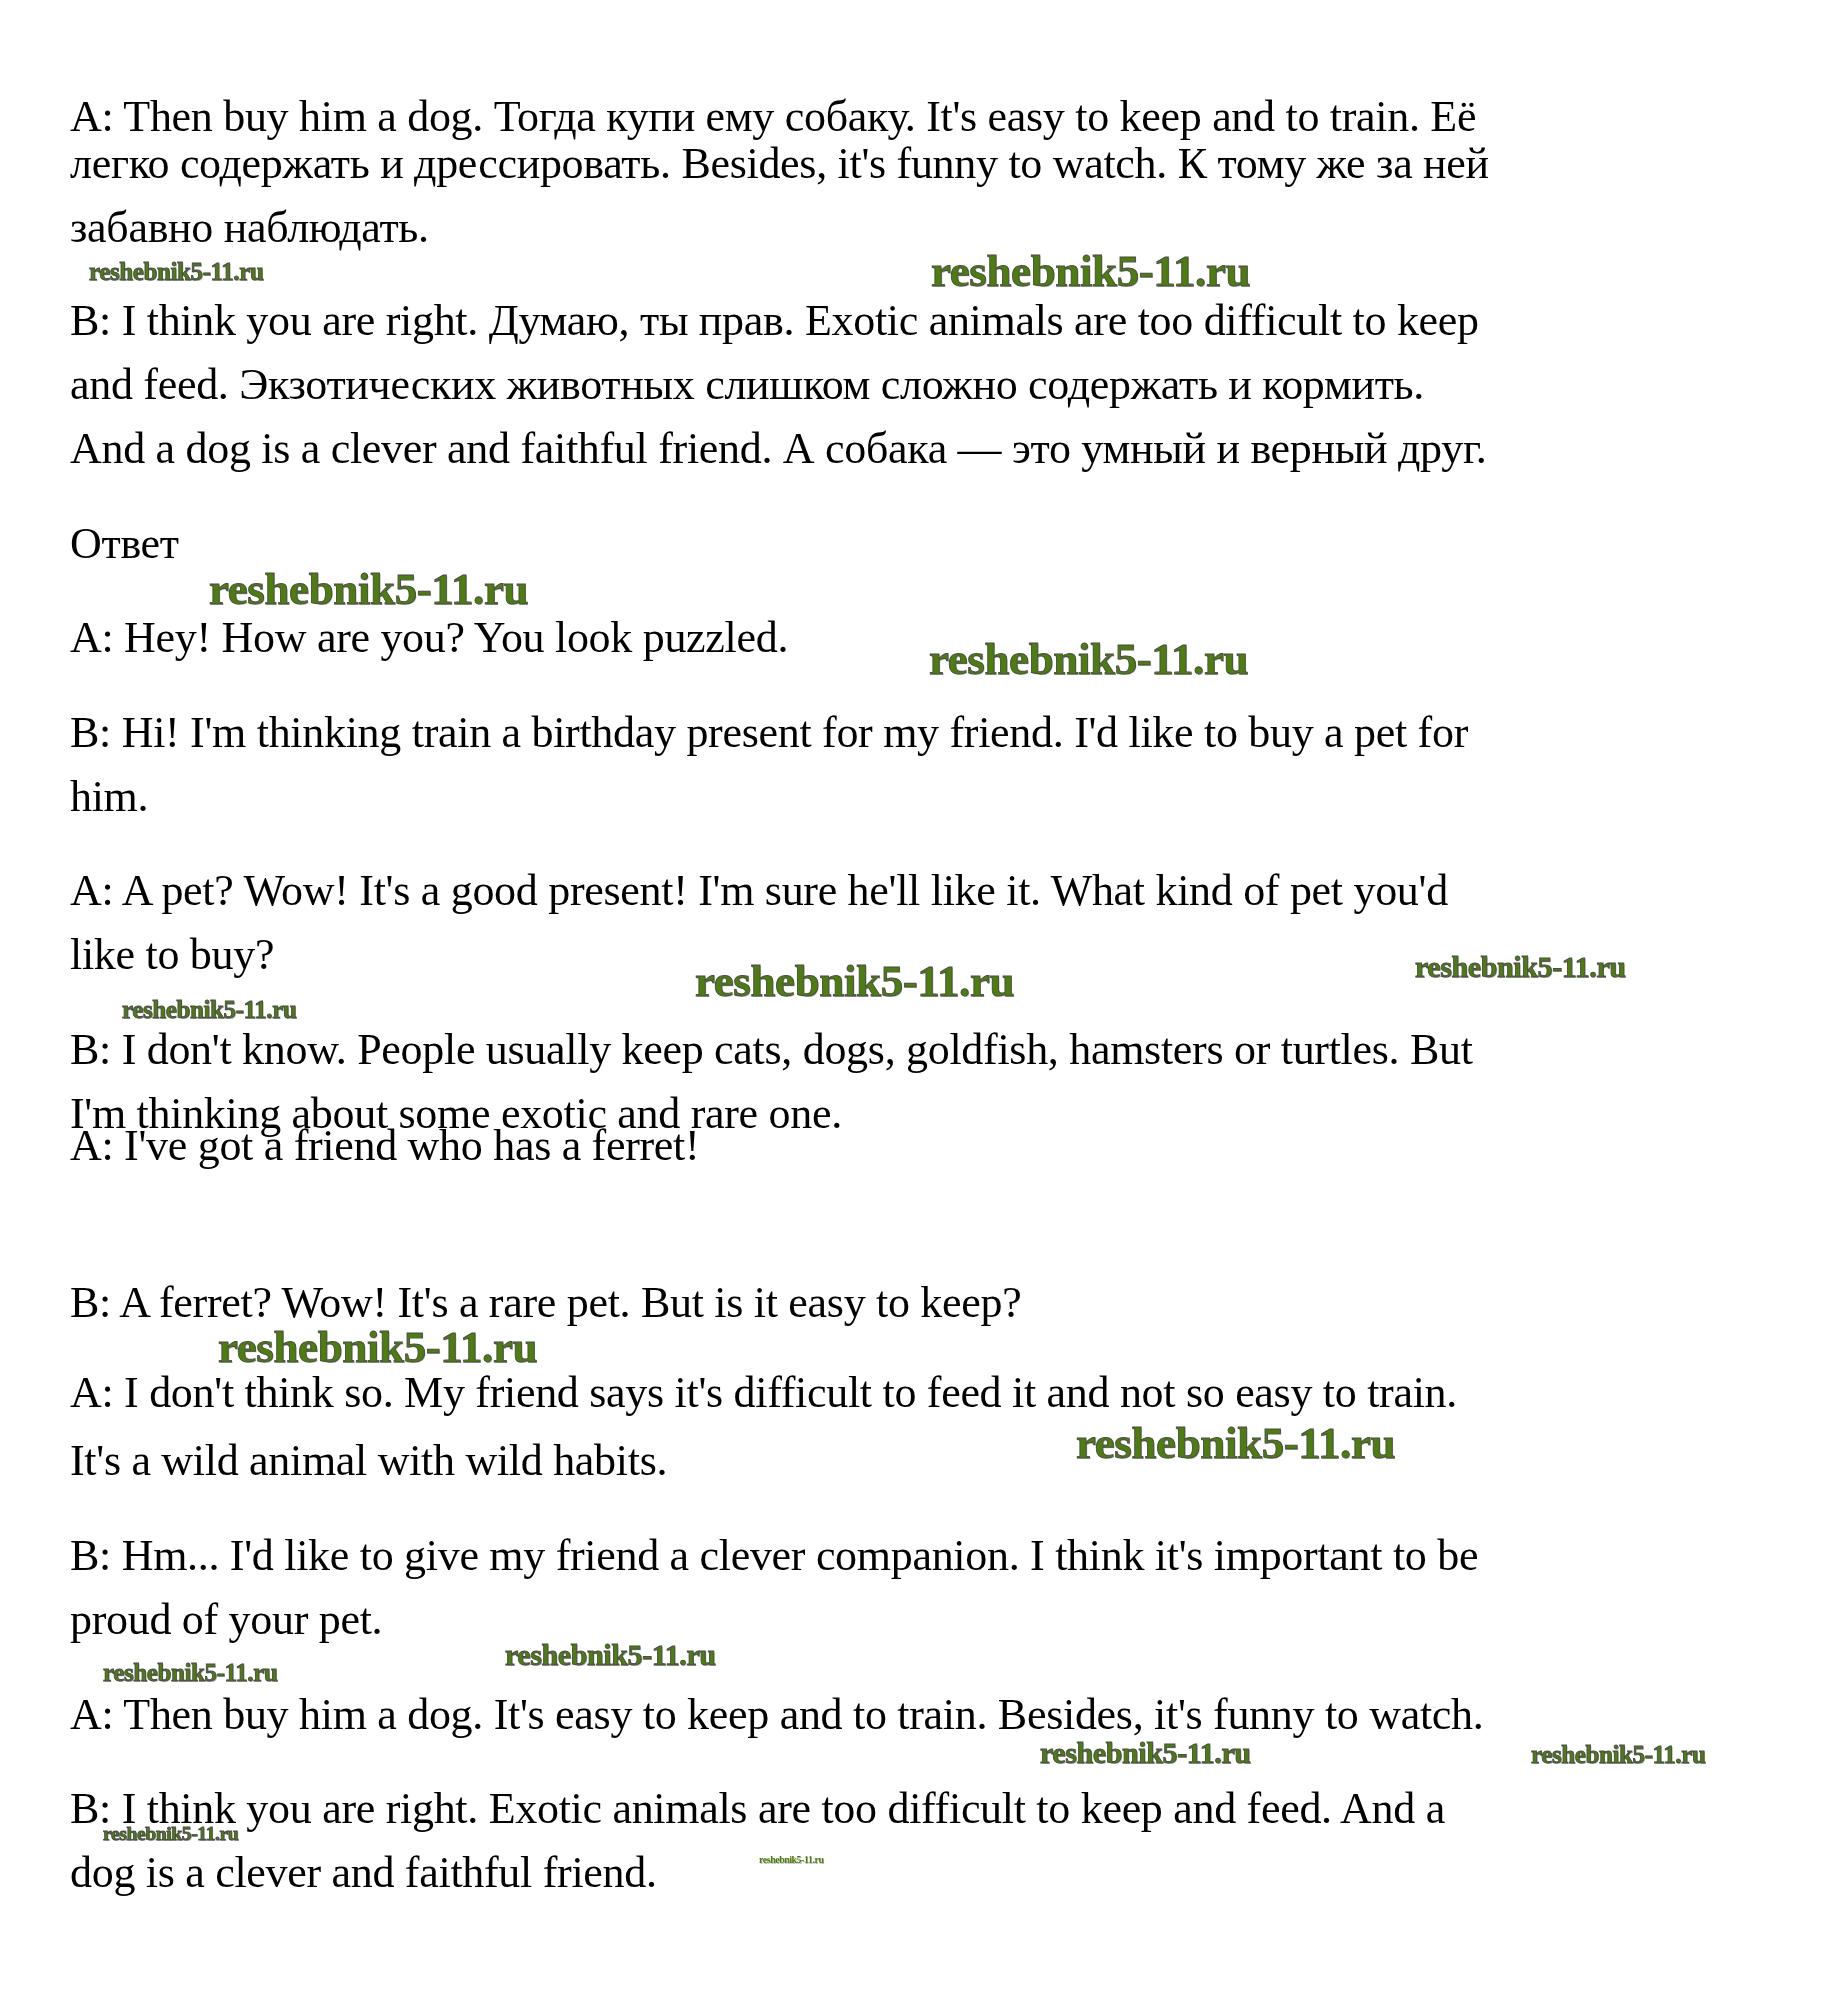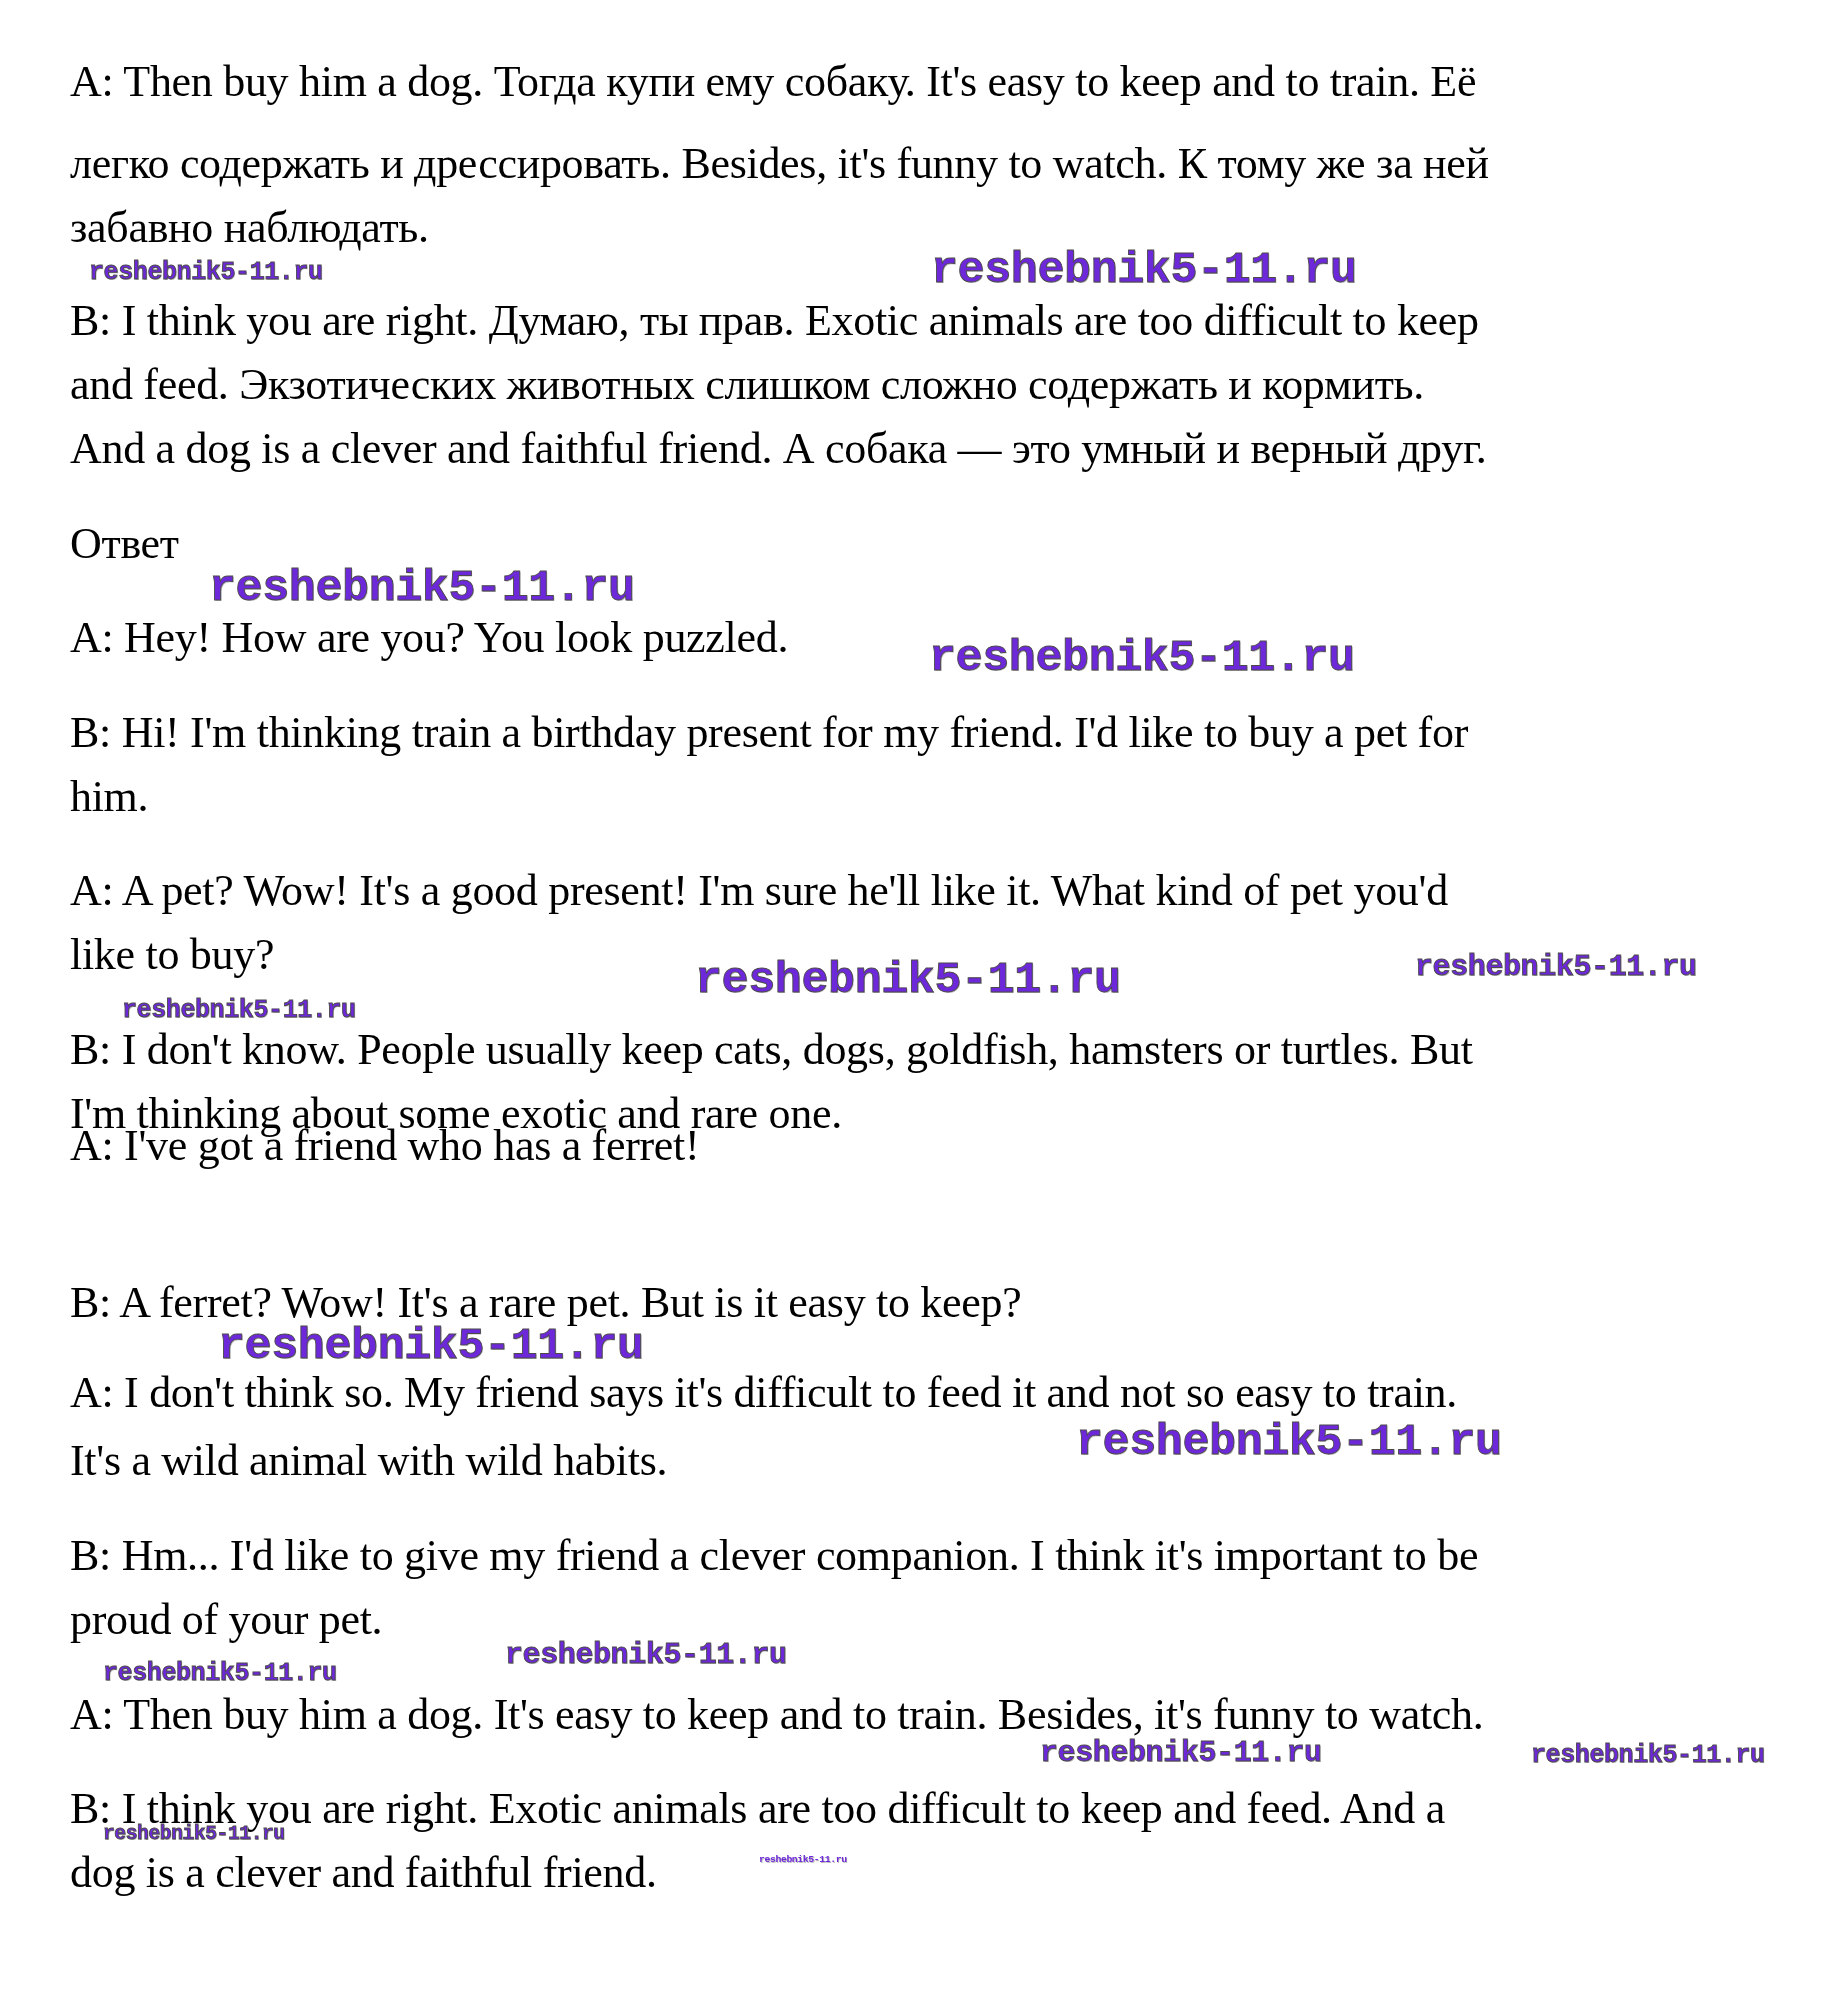--- a/index.html
+++ b/index.html
@@ -6,37 +6,37 @@
   body { width: 1847px; height: 1995px; position: relative; overflow: hidden; }
   .page { position: absolute; left: 0; top: 0; width: 1847px; height: 1995px; }
   .line {
     position: absolute; left: 70px;
     font-family: "Liberation Serif", "DejaVu Serif", serif;
     font-size: 44px; line-height: 50px; color: #000000;
     white-space: nowrap; letter-spacing: -0.3px;
   }
   .wm {
     position: absolute;
-    font-family: Liberation Mono, monospace;
-    font-weight: bold; color: #6d28d9; white-space: nowrap;
+    font-family: Liberation Serif, serif;
+    font-weight: bold; color: #4d7c0f; white-space: nowrap;
     -webkit-text-stroke: 0.9px #4a4a4a;
     text-shadow: 0.9px 0.9px 0 #bdbdbd;
     letter-spacing: -0.4px;
   }
   .wm-l { font-size: 45px; }
   .wm-m { font-size: 30px; }
   .wm-s { font-size: 25px; }
   .wm-xs { font-size: 9.8px; -webkit-text-stroke: 0; }
 </style>
 </head>
 <body>
 
 <div class="page">
 
-  <div class="line" style="top:57px">A: Then buy him a dog. Тогда купи ему собаку. It's easy to keep and to train. Её</div>
+  <div class="line" style="top:92px">A: Then buy him a dog. Тогда купи ему собаку. It's easy to keep and to train. Её</div>
   <div class="line" style="top:139px">легко содержать и дрессировать. Besides, it's funny to watch. К тому же за ней</div>
   <div class="line" style="top:203px">забавно наблюдать.</div>
   <div class="line" style="top:296px">B: I think you are right. Думаю, ты прав. Exotic animals are too difficult to keep</div>
   <div class="line" style="top:424px">And a dog is a clever and faithful friend. А собака — это умный и верный друг.</div>
   <div class="line" style="top:360px">and feed. Экзотических животных слишком сложно содержать и кормить.</div>
 
   <div class="line" style="top:519px">Ответ</div>
 
   <div class="line" style="top:613px">A: Hey! How are you? You look puzzled.</div>
   <div class="line" style="top:708px">B: Hi! I'm thinking train a birthday present for my friend. I'd like to buy a pet for</div>

